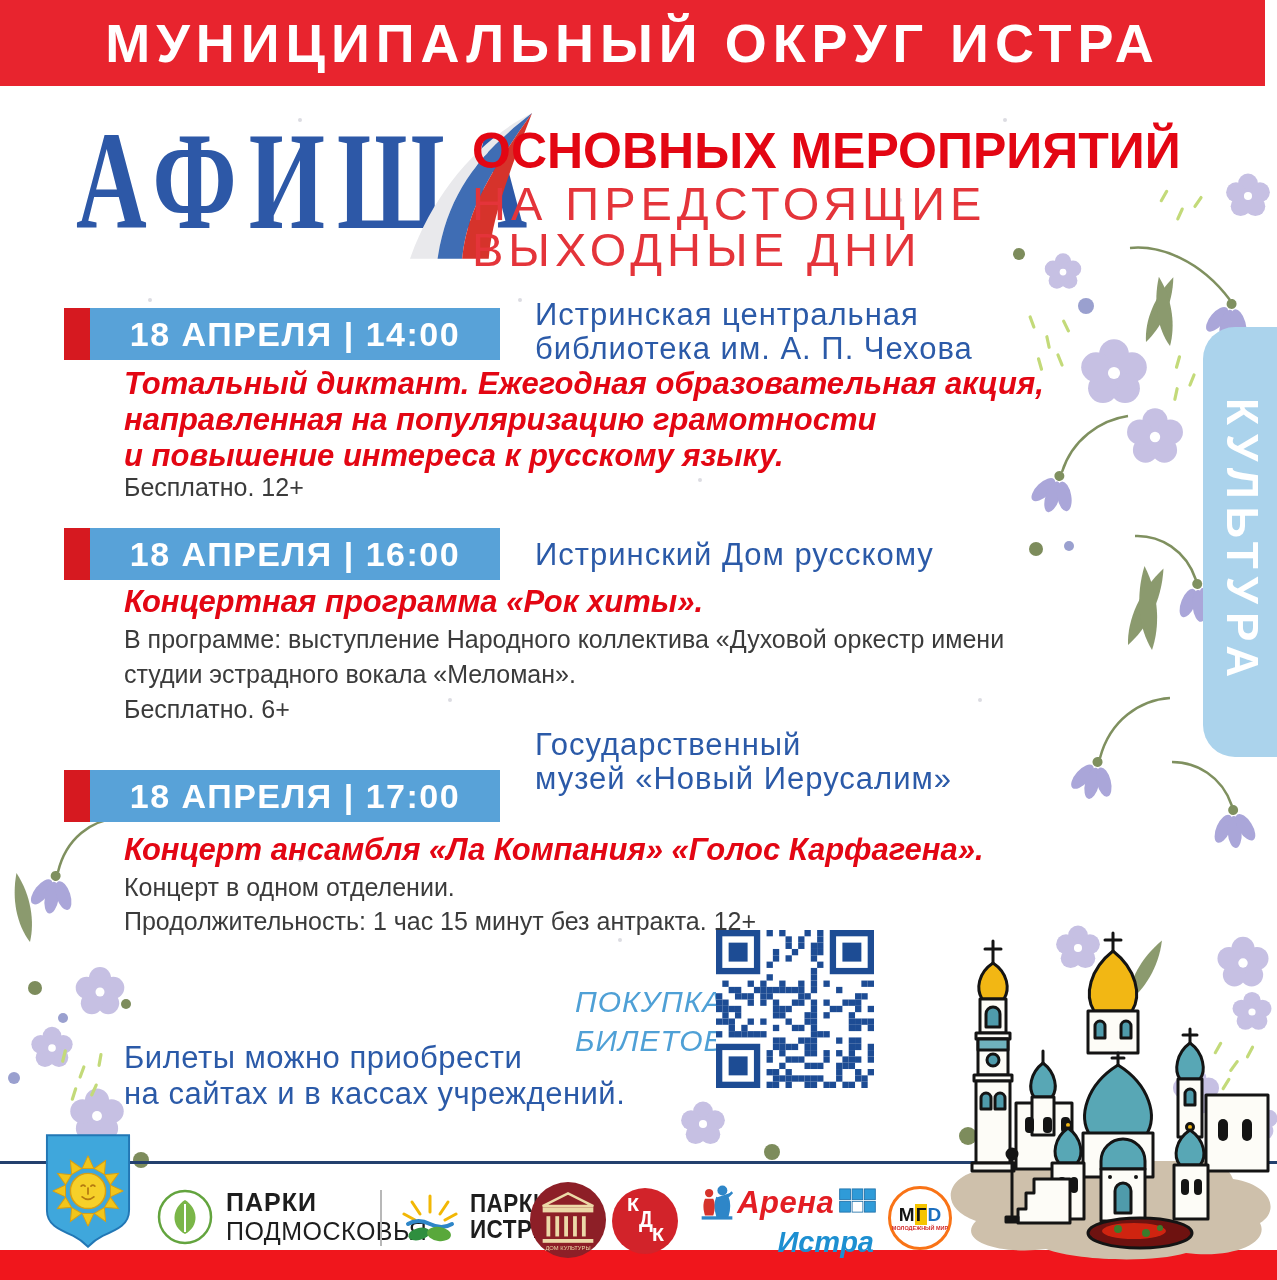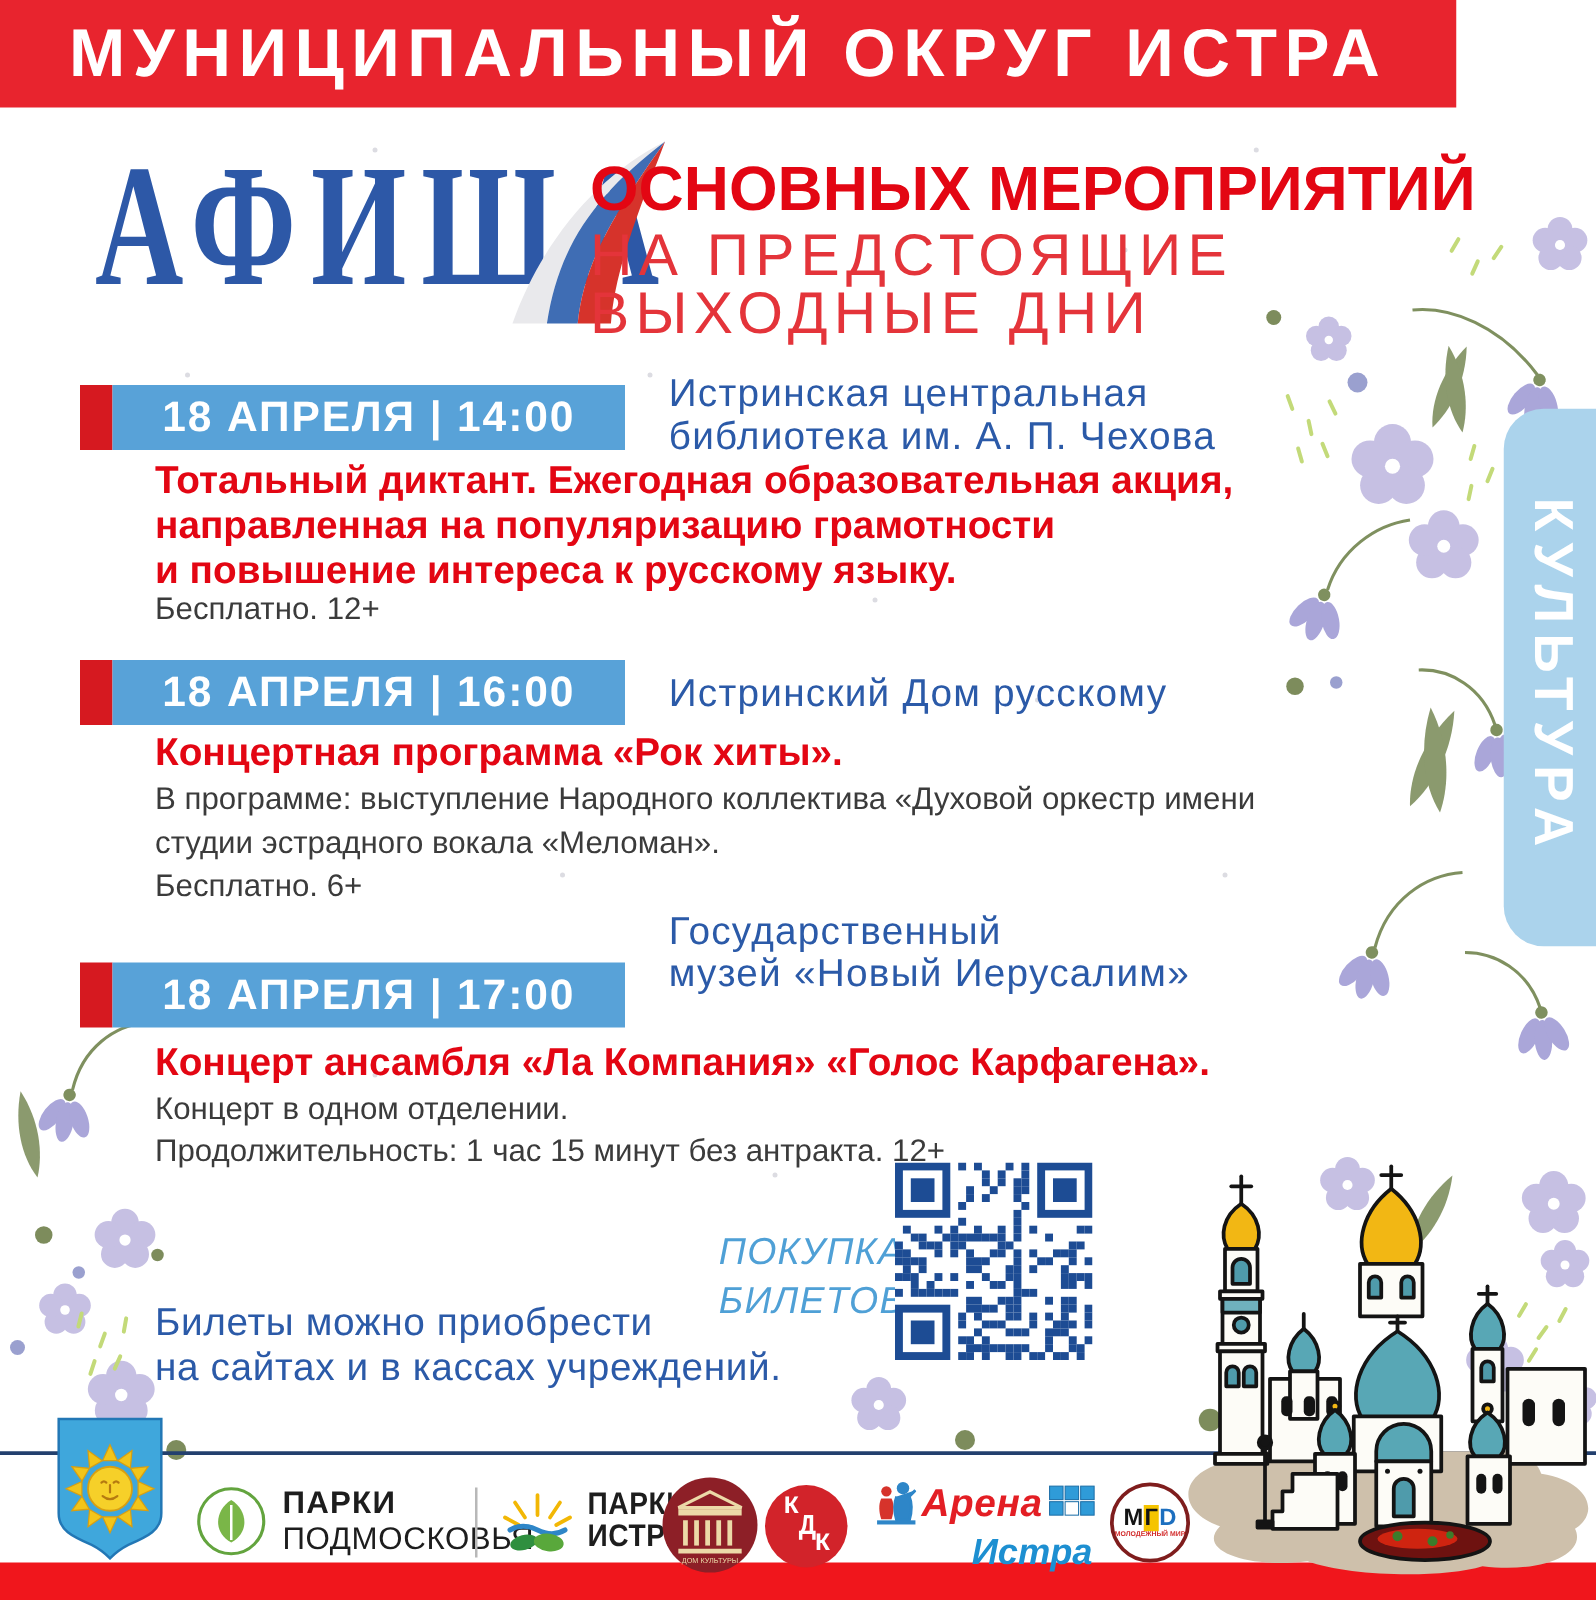--- a/index.html
+++ b/index.html
@@ -4,21 +4,21 @@
 <style>
   html,body{margin:0;padding:0;background:#888;}
   .poster{
     position:relative;width:1277px;height:1280px;margin:0 auto;
     background:#ffffff;overflow:hidden;
     font-family:"Liberation Sans",sans-serif;
   }
   .abs{position:absolute;}
   
   .banner{
-    left:0;top:0;width:1165px;height:86px;background:var(--banner-red);
+    left:0;top:0;width:1265px;height:86px;background:var(--banner-red);
     display:flex;align-items:center;justify-content:center;
   }
   .banner span{color:#fff;font-weight:700;font-size:54px;letter-spacing:6px;white-space:nowrap;}
   
   .afisha{
     left:76px;top:112px;color:var(--logo-blue);
     font-family:"Liberation Serif",serif;font-weight:700;
     font-size:98px;letter-spacing:12px;line-height:1;
     transform:scaleY(1.42);transform-origin:0 0;white-space:nowrap;
   }
@@ -39,21 +39,21 @@
   
   .badge{height:68px;display:flex;border-radius:20px;}
   .badge .sq{width:26px;height:52px;background:var(--badge-red);}
   .badge .bar{
     width:410px;height:52px;background:var(--badge-blue);
     display:flex;align-items:center;justify-content:center;
     color:#fff;font-weight:700;font-size:34px;letter-spacing:1.5px;white-space:nowrap;
   }
   .venue{left:535px;color:var(--venue-blue);font-size:31px;line-height:34px;letter-spacing:1px;}
   .venue div{white-space:nowrap;}
-  .etitle{left:124px;color:var(--accent-red);font-weight:700;font-size:31px;line-height:36px;}
+  .etitle{left:124px;color:var(--accent-red);font-weight:700;font-size:31px;line-height:36px;font-style:italic;}
   .etitle div{white-space:nowrap;}
   .edetail{left:124px;color:#3b3b3b;font-size:25px;line-height:35px;}
   .edetail div{white-space:nowrap;}
   #e1-badge{left:64px;top:308px;} #e1-venue{top:298px;} #e1-title{top:366px;} #e1-details{top:470px;}
   #e2-badge{left:64px;top:528px;} #e2-venue{top:538px;} #e2-title{top:584px;} #e2-details{top:622px;}
   #e3-badge{left:64px;top:770px;} #e3-venue{top:728px;} #e3-title{top:832px;} #e3-details{top:870px;line-height:34px;}
   
   .qr-label{left:575px;top:982px;color:var(--light-blue);font-size:30px;line-height:39px;letter-spacing:1px;font-style:italic;}
   .qr-label div{white-space:nowrap;}
   .qr-box{left:716px;top:930px;width:158px;height:158px;background:#fff;}
@@ -73,21 +73,21 @@
   .dk{left:530px;top:1182px;width:76px;height:76px;border-radius:50%;background:#8d1f27;}
   .kdk{left:612px;top:1188px;width:66px;height:66px;border-radius:50%;background:#d2232a;}
   .kdk span{position:absolute;color:#fff;font-weight:700;font-family:"Liberation Mono",monospace;}
   .kdk .k1{top:6px;left:15px;font-size:20px;}
   .kdk .k2{top:20px;left:27px;font-size:23px;}
   .kdk .k3{top:36px;left:40px;font-size:20px;}
   .arena{left:700px;top:1182px;width:178px;height:82px;}
   .arena .row1{display:flex;align-items:center;gap:4px;}
   .arena .a-word{color:#e31e24;font-weight:700;font-style:italic;font-size:31px;letter-spacing:0.5px;}
   .arena .i-word{position:absolute;right:4px;top:44px;color:#1d8fd1;font-weight:700;font-style:italic;font-size:29px;}
-  .mgd{left:888px;top:1186px;width:64px;height:64px;border-radius:50%;background:#fff;border:3px solid #7f1d1d;box-sizing:border-box;
+  .mgd{left:888px;top:1186px;width:64px;height:64px;border-radius:50%;background:#fff;border:3px solid #f97316;box-sizing:border-box;
        display:flex;flex-direction:column;align-items:center;justify-content:center;}
   .mgd .big{font-weight:700;font-size:19px;line-height:20px;}
   .mgd .big .m{color:#141414;} .mgd .big .g{color:#141414;background:#f5c400;padding:0 1px;} .mgd .big .d{color:#1d6fbf;}
   .mgd .sub{font-size:5.5px;color:#d22b2b;font-weight:700;white-space:nowrap;}
   .red-bar{left:0;top:1250px;width:1277px;height:30px;background:var(--bar-red);border-bottom:5px solid #550d12;box-sizing:content-box;}
   .cathedral{left:928px;top:926px;width:350px;height:334px;}
   .decor{left:0;top:0;}
 </style>
 </head>
 <body>

